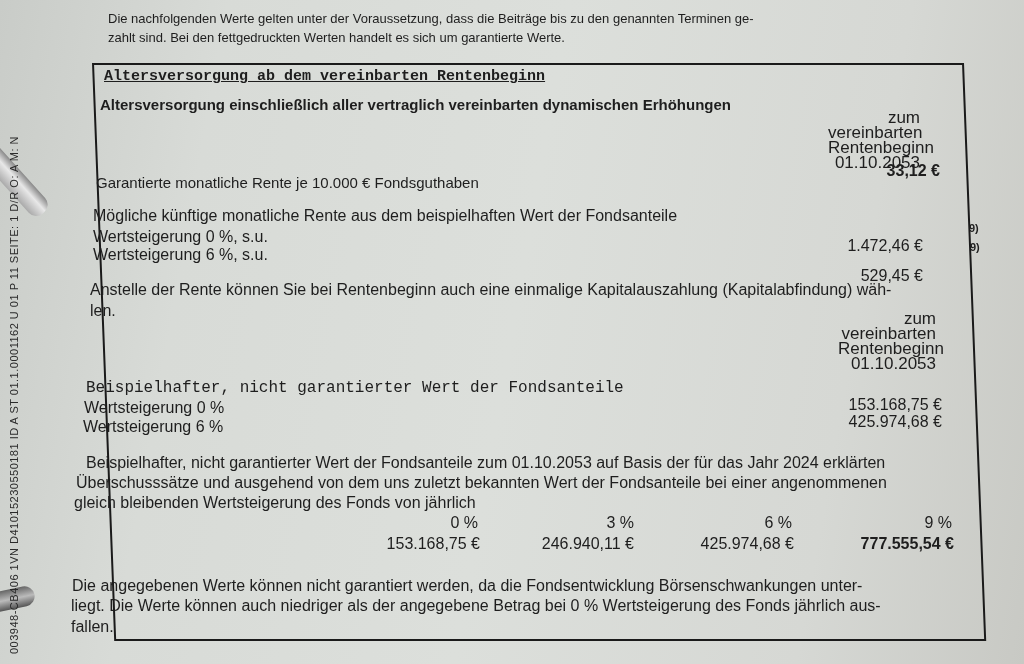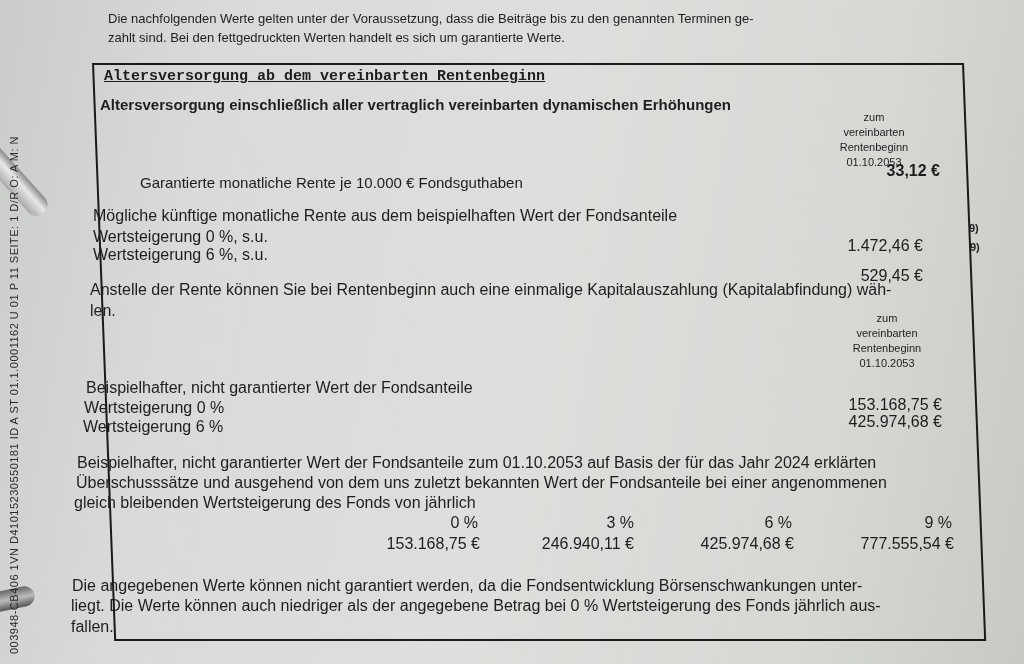--- a/index.html
+++ b/index.html
@@ -10,22 +10,22 @@
   }
   .intro { position: absolute; left: 108px; top: 9px; font-size: 13px; line-height: 19px; width: 850px; }
   .box {
     position: absolute; left: 92px; top: 63px; width: 868px; height: 574px;
     border: 2px solid #1a1a1a; transform: skewX(2.2deg); transform-origin: top left;
   }
   .abs { position: absolute; white-space: nowrap; }
   .h-under { left: 104px; top: 68px; font-size: 15px; font-weight: bold; text-decoration: underline; font-family: Liberation Mono, monospace; }
   .h-bold { left: 100px; top: 96px; font-size: 15px; font-weight: bold; }
   .r { text-align: right; }
-  .colhead { font-size: 11px; line-height: 15px; text-align: center; }
-  .t15 { font-size: 15px; padding-left: 44px; }
+  .colhead { font-size: 17px; line-height: 15px; text-align: right; }
+  .t15 { font-size: 15px; }
   .t16 { font-size: 16px; }
   .bold { font-weight: bold; }
   .fn { font-size: 11px; font-weight: bold; }
   .side {
     position: absolute; left: 8px; top: 654px; transform: rotate(-90deg); transform-origin: left top;
     font-size: 11px; letter-spacing: 0.5px; color: #2a2a2a; white-space: nowrap;
   }
   .pen {
     position: absolute; left: -30px; top: 120px; width: 110px; height: 22px;
     background: linear-gradient(180deg,#888 0%,#e8e8e8 40%,#aaa 100%);
@@ -77,35 +77,35 @@
 <div class="abs t16" style="left:90px; top:281px;">Anstelle der Rente können Sie bei Rentenbeginn auch eine einmalige Kapitalauszahlung (Kapitalabfindung) wäh-</div>
 <div class="abs t16" style="left:90px; top:302px;">len.</div>
 
 <div class="abs colhead" style="left:838px; top:311px; width:98px;">
   <div>zum</div>
   <div>vereinbarten</div>
   <div>Rentenbeginn</div>
   <div>01.10.2053</div>
 </div>
 
-<div class="abs t16" style="left:86px; top:379px;">Beispielhafter, nicht garantierter Wert der Fondsanteile</div>
+<div class="abs t16" style="left:86px; top:379px;font-family:Liberation Mono, monospace;">Beispielhafter, nicht garantierter Wert der Fondsanteile</div>
 <div class="abs t16" style="left:84px; top:399px;">Wertsteigerung 0 %</div>
 <div class="abs t16 r" style="left:800px; top:396px; width:142px;">153.168,75 €</div>
 <div class="abs t16" style="left:83px; top:418px;">Wertsteigerung 6 %</div>
 <div class="abs t16 r" style="left:800px; top:413px; width:142px;">425.974,68 €</div>
 
-<div class="abs t16" style="left:77px; top:454px;">Beispielhafter, nicht garantierter Wert der Fondsanteile zum 01.10.2053 auf Basis der für das Jahr 2024 erklärten</div>
+<div class="abs t16" style="left:86px; top:454px;">Beispielhafter, nicht garantierter Wert der Fondsanteile zum 01.10.2053 auf Basis der für das Jahr 2024 erklärten</div>
 <div class="abs t16" style="left:76px; top:474px;">Überschusssätze und ausgehend von dem uns zuletzt bekannten Wert der Fondsanteile bei einer angenommenen</div>
 <div class="abs t16" style="left:74px; top:494px;">gleich bleibenden Wertsteigerung des Fonds von jährlich</div>
 
 <div class="pct-row r" style="left:380px; width:98px;">0 %</div>
 <div class="pct-row r" style="left:540px; width:94px;">3 %</div>
 <div class="pct-row r" style="left:696px; width:96px;">6 %</div>
 <div class="pct-row r" style="left:856px; width:96px;">9 %</div>
 
 <div class="val-row r" style="left:360px; width:120px;">153.168,75 €</div>
 <div class="val-row r" style="left:510px; width:124px;">246.940,11 €</div>
 <div class="val-row r" style="left:668px; width:126px;">425.974,68 €</div>
-<div class="val-row r" style="left:826px; width:128px;">777.555,54 €</div>
+<div class="val-row r" style="left:826px; width:128px;font-weight:bold;">777.555,54 €</div>
 
 <div class="abs t16" style="left:72px; top:577px;">Die angegebenen Werte können nicht garantiert werden, da die Fondsentwicklung Börsenschwankungen unter-</div>
 <div class="abs t16" style="left:71px; top:597px;">liegt. Die Werte können auch niedriger als der angegebene Betrag bei 0 % Wertsteigerung des Fonds jährlich aus-</div>
 <div class="abs t16" style="left:71px; top:618px;">fallen.</div>
 
 </body></html>

